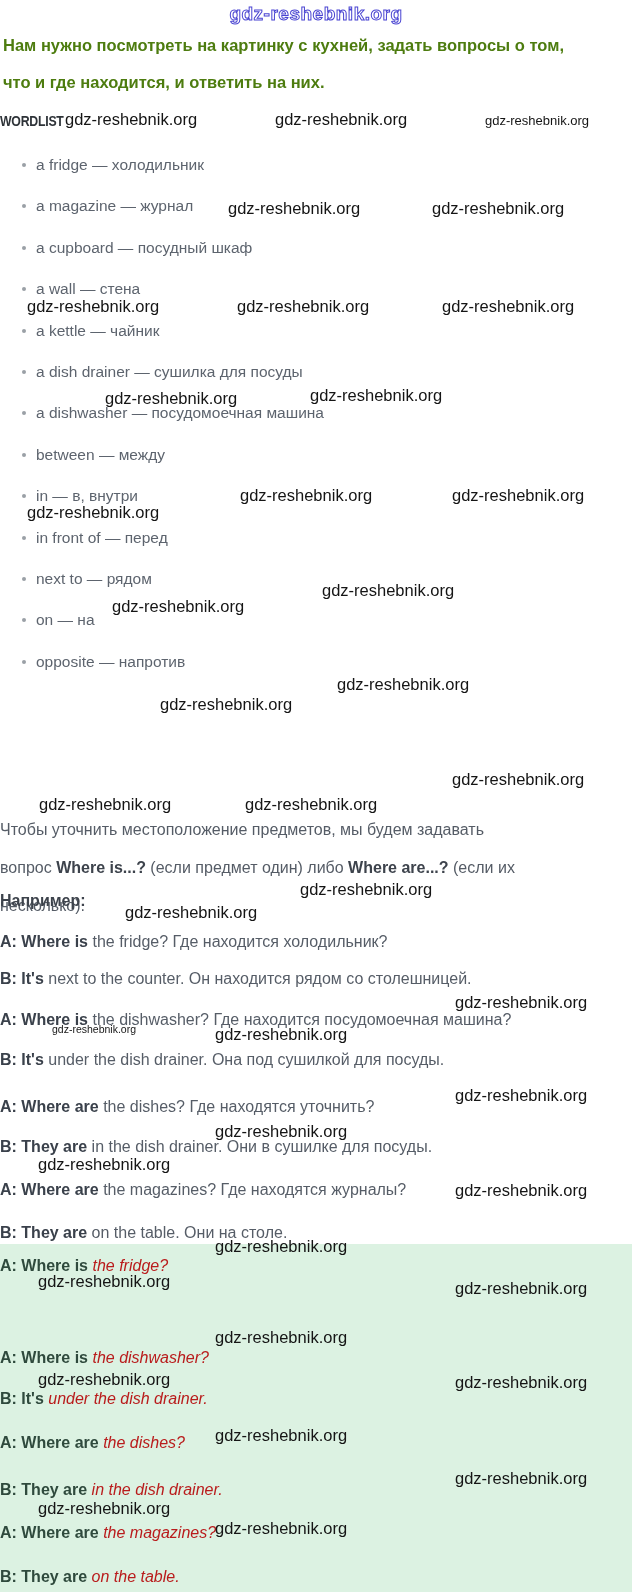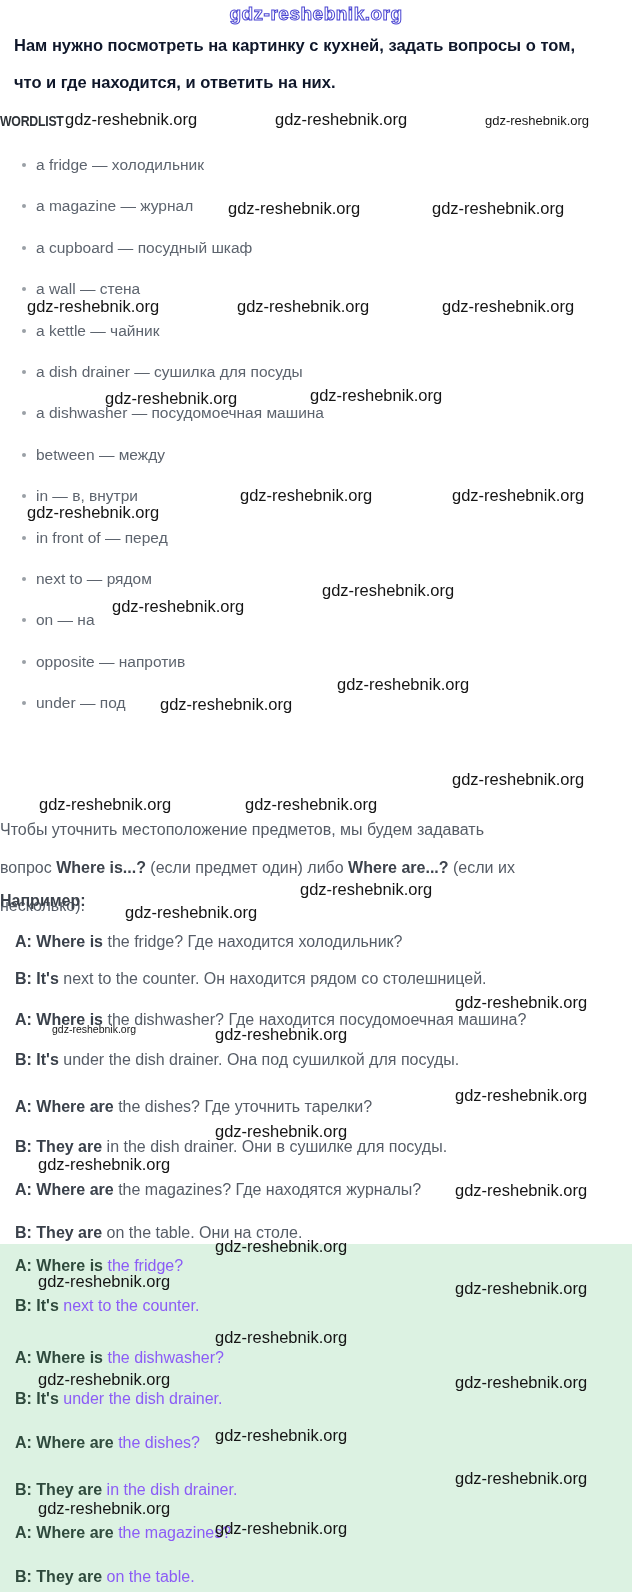--- a/index.html
+++ b/index.html
@@ -39,25 +39,25 @@
     font-size: 16.5px;
     white-space: nowrap;
     z-index: 5;
   }
   .wm.s  { font-size: 13px; }
   .wm.xs { font-size: 10.5px; }
 
   
   .intro {
     position: absolute;
-    top: 27px; left: 14px;
+    top: 27px; left: 3px;
     width: 564px;
     font-size: 16.5px;
     font-weight: bold;
-    color: #0f172a;
+    color: #4d7c0f;
     line-height: 37px;
   }
 
   
   .wordlist-label {
     position: absolute;
     top: 112px; left: 0;
     font-size: 15px;
     font-weight: 800;
     color: #2e3338;
@@ -109,34 +109,34 @@
 
   
   .line {
     position: absolute;
     left: 0;
     width: 632px;
     font-size: 16px;
     white-space: nowrap;
     z-index: 2;
   }
-  .line .sp   { font-weight: bold; color: #3a414b; margin-left: 15px; }
+  .line .sp   { font-weight: bold; color: #3a414b; }
   .line .txt  { color: #565d67; }
 
   
   .answer-block {
     position: absolute;
     top: 1244px; left: 0;
     width: 632px;
     height: 348px;
     background: #dcf2e2;
     z-index: 1;
   }
   .line.green .sp  { color: #2f4a3d; }
-  .line.green .txt { color: #8b5cf6; }
+  .line.green .txt { color: #b91c1c; font-style: italic; }
 </style>
 </head>
 <body>
 
 <div id="page">
 
   <div class="wm-blue">gdz-reshebnik.org</div>
 
   <div class="intro">Нам нужно посмотреть на картинку с кухней, задать вопросы о том, что и где находится, и ответить на них.</div>
 
@@ -149,42 +149,40 @@
     <li>a wall — стена</li>
     <li>a kettle — чайник</li>
     <li>a dish drainer — сушилка для посуды</li>
     <li>a dishwasher — посудомоечная машина</li>
     <li>between — между</li>
     <li>in — в, внутри</li>
     <li>in front of — перед</li>
     <li>next to — рядом</li>
     <li>on — на</li>
     <li>opposite — напротив</li>
-    <li>under — под</li>
   </ul>
 
   <div class="explanation">
     <span>Чтобы уточнить местоположение предметов, мы будем задавать вопрос </span><b>Where is...?</b><span> (если предмет один) либо </span><b>Where are...?</b><span> (если их несколько).</span>
   </div>
 
   <div class="example-label">Например:</div>
 
   <div class="line" style="top:933px"><span class="sp">A: Where is</span><span class="txt"> the fridge? Где находится холодильник?</span></div>
   <div class="line" style="top:970px"><span class="sp">B: It's</span><span class="txt"> next to the counter. Он находится рядом со столешницей.</span></div>
   <div class="line" style="top:1011px"><span class="sp">A: Where is</span><span class="txt"> the dishwasher? Где находится посудомоечная машина?</span></div>
   <div class="line" style="top:1051px"><span class="sp">B: It's</span><span class="txt"> under the dish drainer. Она под сушилкой для посуды.</span></div>
-  <div class="line" style="top:1098px"><span class="sp">A: Where are</span><span class="txt"> the dishes? Где уточнить тарелки?</span></div>
+  <div class="line" style="top:1098px"><span class="sp">A: Where are</span><span class="txt"> the dishes? Где находятся уточнить?</span></div>
   <div class="line" style="top:1138px"><span class="sp">B: They are</span><span class="txt"> in the dish drainer. Они в сушилке для посуды.</span></div>
   <div class="line" style="top:1224px"><span class="sp">B: They are</span><span class="txt"> on the table. Они на столе.</span></div>
   <div class="line" style="top:1181px"><span class="sp">A: Where are</span><span class="txt"> the magazines? Где находятся журналы?</span></div>
 
   <div class="answer-block"></div>
 
   <div class="line green" style="top:1257px"><span class="sp">A: Where is</span><span class="txt"> the fridge?</span></div>
-  <div class="line green" style="top:1297px"><span class="sp">B: It's</span><span class="txt"> next to the counter.</span></div>
   <div class="line green" style="top:1349px"><span class="sp">A: Where is</span><span class="txt"> the dishwasher?</span></div>
   <div class="line green" style="top:1390px"><span class="sp">B: It's</span><span class="txt"> under the dish drainer.</span></div>
   <div class="line green" style="top:1434px"><span class="sp">A: Where are</span><span class="txt"> the dishes?</span></div>
   <div class="line green" style="top:1481px"><span class="sp">B: They are</span><span class="txt"> in the dish drainer.</span></div>
   <div class="line green" style="top:1524px"><span class="sp">A: Where are</span><span class="txt"> the magazines?</span></div>
   <div class="line green" style="top:1568px"><span class="sp">B: They are</span><span class="txt"> on the table.</span></div>
 
   <div id="watermark-layer">
       <span class="wm" style="left: 65px; top: 110px;">gdz-reshebnik.org</span>
       <span class="wm" style="left: 275px; top: 110px;">gdz-reshebnik.org</span>

